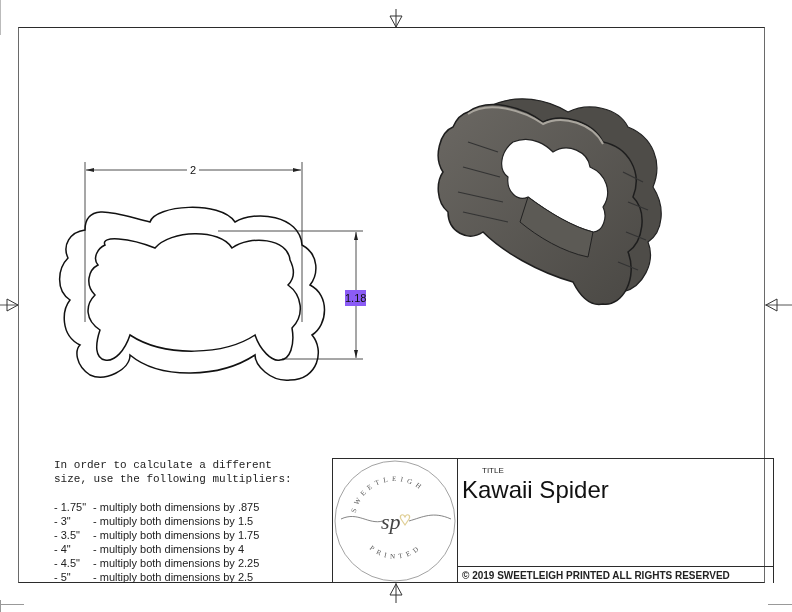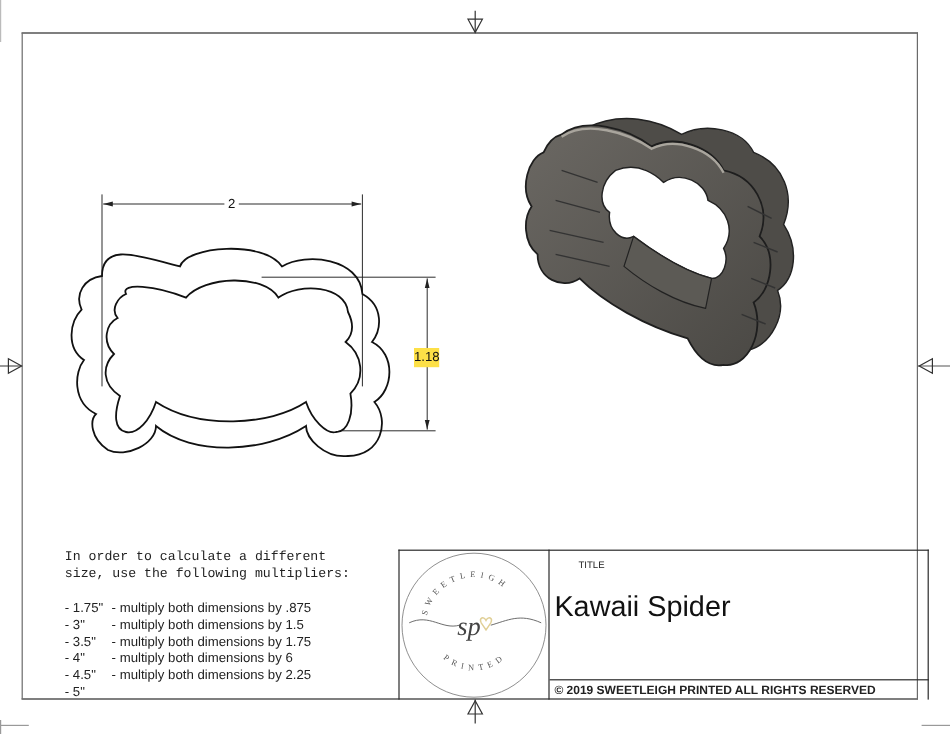--- a/index.html
+++ b/index.html
@@ -12,24 +12,24 @@
   #outer-br-h { left:768px; top:604px; width:24px; height:1px; background:#999; }
   svg { position:absolute; overflow:visible; }
   #notes { left:54px; top:458px; font-size:11px; line-height:14px; color:#222; }
   #notes .intro { margin-bottom:14px; width:240px;font-family:Liberation Mono, monospace; }
   #notes .row { display:flex; white-space:nowrap; }
   #notes .size { width:39px; }
   #tb { left:332px; top:458px; width:442px; height:125px; border:1.5px solid #2b2b2b; border-bottom:none; box-sizing:border-box; }
   #tb-logo { left:332px; top:458px; width:126px; height:125px; border-right:1px solid #2b2b2b; box-sizing:border-box; }
   #tb-divider { left:458px; top:566px; width:316px; height:1px; background:#2b2b2b; }
   #tb-title-label { left:462px; top:466px; font-size:8px; color:#222;margin-left:20px; }
-  #tb-title { left:462px; top:492px; font-size:24px; color:#111; }
+  #tb-title { left:462px; top:476px; font-size:24px; color:#111; }
   #tb-copyright { left:462px; top:570px; font-size:10px; color:#222; white-space:nowrap;font-weight:bold; }
   #dim-w-label { left:187px; top:164px; font-size:11px; background:#fff; padding:0 3px; }
-  #dim-h-label { left:345px; top:290px; font-size:11px; background:#fde047; padding:2px 0; }
+  #dim-h-label { left:345px; top:290px; font-size:11px; background:#8b5cf6; padding:2px 0; }
 </style>
 </head>
 <body>
 
 <div id="outer-left" class="abs"></div>
 <div id="outer-bl" class="abs"></div>
 <div id="outer-bl-h" class="abs"></div>
 <div id="outer-br-h" class="abs"></div>
 
 <div id="frame" class="abs"></div>
@@ -117,28 +117,29 @@
   <div class="row">
     <span class="size">- 3"</span>
     <span>- multiply both dimensions by 1.5</span>
   </div>
   <div class="row">
     <span class="size">- 3.5"</span>
     <span>- multiply both dimensions by 1.75</span>
   </div>
   <div class="row">
     <span class="size">- 4"</span>
-    <span>- multiply both dimensions by 6</span>
+    <span>- multiply both dimensions by 4</span>
   </div>
   <div class="row">
     <span class="size">- 4.5"</span>
     <span>- multiply both dimensions by 2.25</span>
   </div>
   <div class="row">
     <span class="size">- 5"</span>
+    <span>- multiply both dimensions by 2.5</span>
   </div>
 </div>
 
 <div id="tb" class="abs"></div>
 <div id="tb-logo" class="abs"></div>
 <div id="tb-divider" class="abs"></div>
 
 <svg style="left:333px;top:459px;" width="124" height="124">
   <defs>
     <path id="arcTop" d="M22,62 A40,40 0 0,1 102,62"></path>

